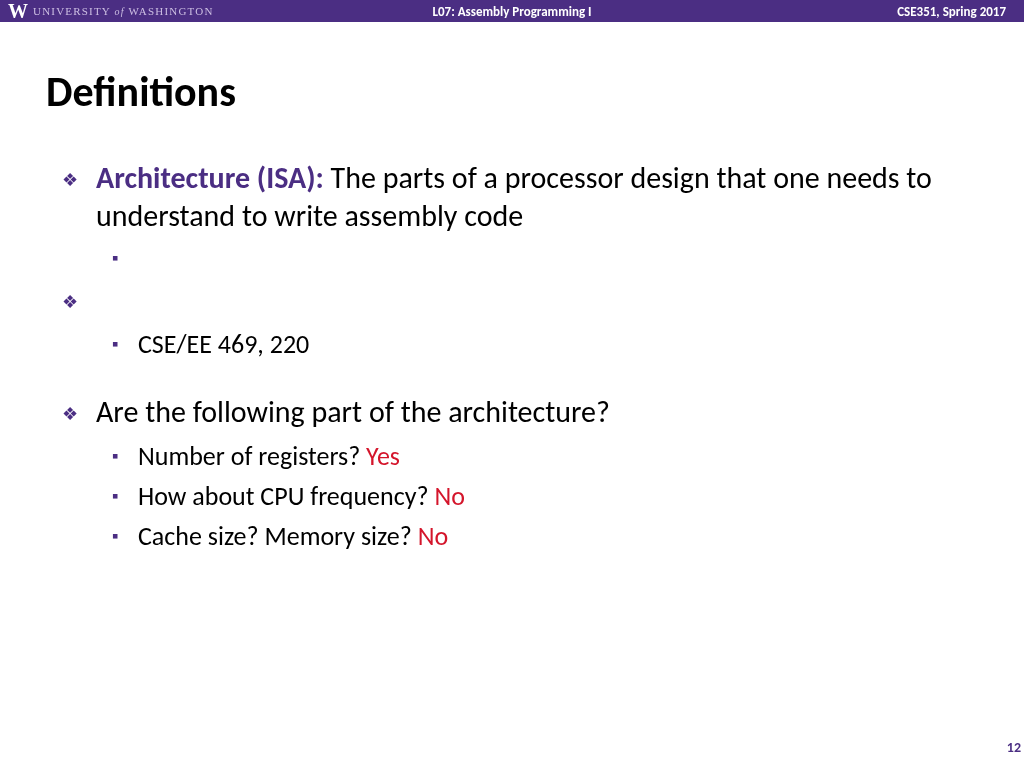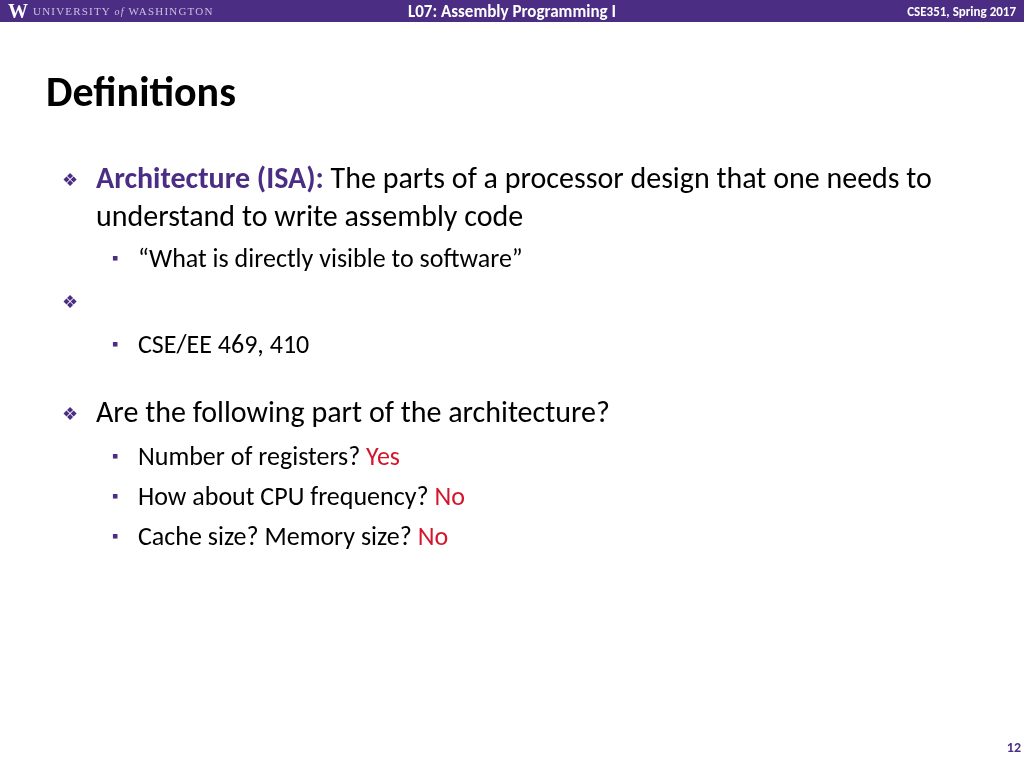--- a/index.html
+++ b/index.html
@@ -44,25 +44,25 @@
     }
     .univ-text .of {
       font-style: italic;
       text-transform: lowercase;
       font-size: 10px;
     }
     .header-center {
       position: absolute;
       left: 50%;
       transform: translateX(-50%);
-      font-size: 17px;
+      font-size: 13px;
     }
     .header-right {
       margin-left: auto;
-      padding-right: 8px;
+      padding-right: 18px;
       font-size: 13px;
     }
     .content {
       padding: 44px 52px 0 46px;
     }
     .title {
       font-size: 42px;
       font-weight: bold;
       color: #000;
       margin-bottom: 42px;
@@ -135,29 +135,28 @@
   <h1 class="title">Definitions</h1>
 
   <div class="bullet-1">
     <span class="marker">❖</span>
     <span class="body">
       <span class="term">Architecture (ISA):</span><span>  The parts of a processor design that one needs to understand to write assembly code</span>
     </span>
   </div>
   <div class="bullet-2">
     <span class="marker">▪</span>
-    <span class="body">“What is directly visible to software”</span>
   </div>
 
   <div class="bullet-1">
     <span class="marker">❖</span>
   </div>
   <div class="bullet-2">
     <span class="marker">▪</span>
-    <span class="body">CSE/EE 469, 410</span>
+    <span class="body">CSE/EE 469, 220</span>
   </div>
 
   <div class="gap"></div>
 
   <div class="bullet-1">
     <span class="marker">❖</span>
     <span class="body">Are the following part of the architecture?</span>
   </div>
   <div class="bullet-2">
     <span class="marker">▪</span>

